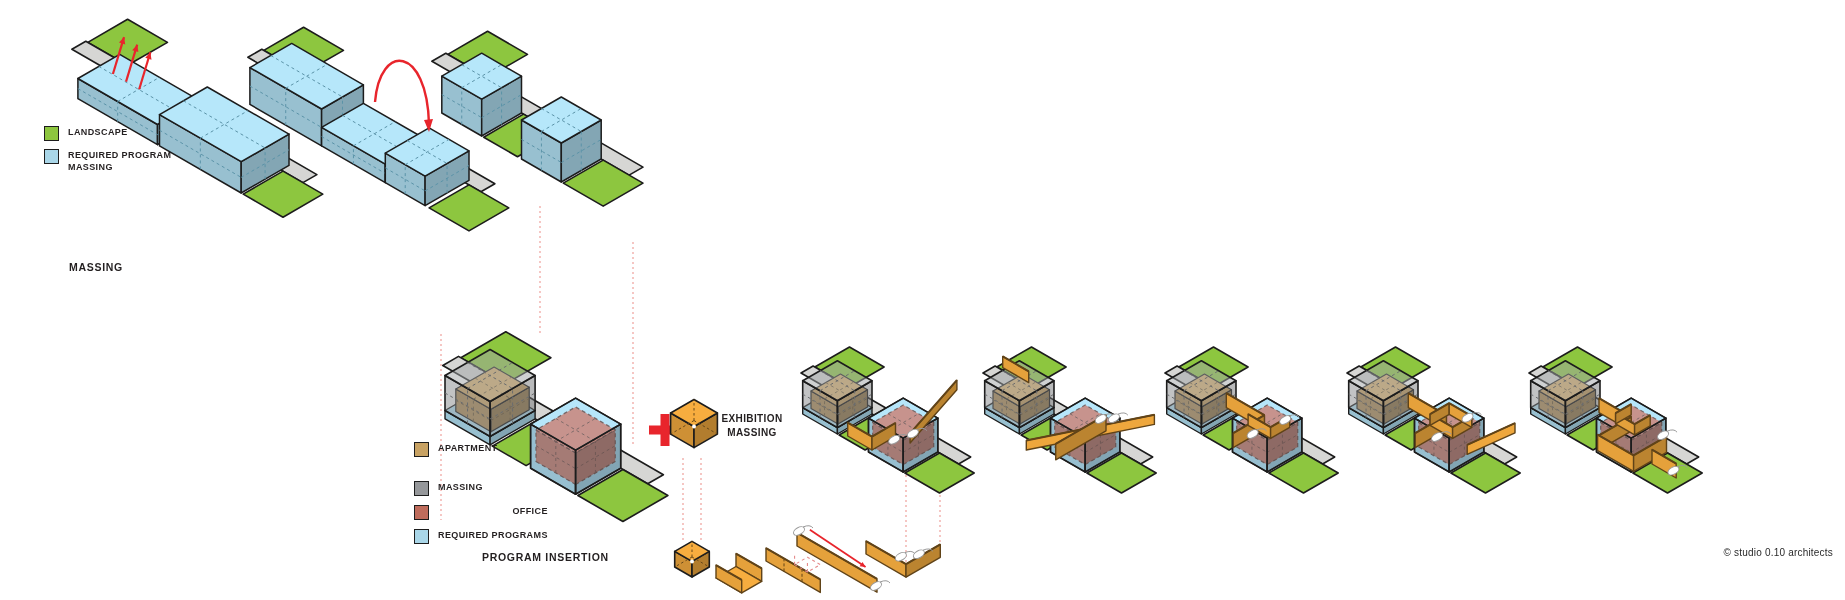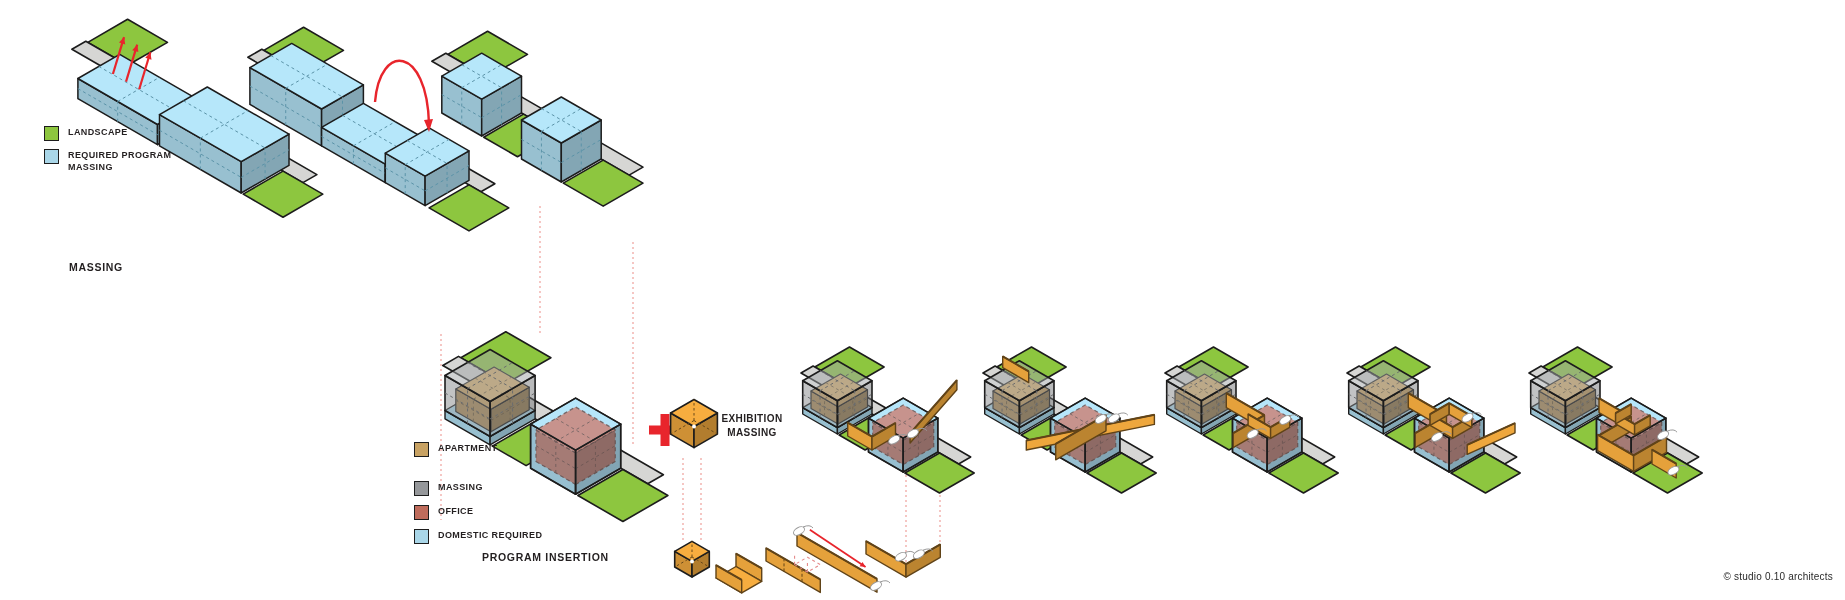--- a/index.html
+++ b/index.html
@@ -6,21 +6,21 @@
   .canvas{position:relative;width:1845px;height:600px;background:#ffffff;overflow:hidden;
           font-family:"Liberation Sans",sans-serif;}
   #scene{position:absolute;left:0;top:0;}
   .legend{position:absolute;}
   .lrow{display:flex;align-items:flex-start;margin-bottom:8px;}
   .swatch{width:13px;height:13px;border:1.5px solid #1c1c1c;margin-right:9px;flex:0 0 auto;}
   .ltext{font-size:9px;font-weight:700;letter-spacing:.4px;color:#231f20;line-height:1.3;padding-top:1px;}
   .section-title{position:absolute;font-size:10.5px;font-weight:700;letter-spacing:.7px;color:#231f20;}
   .exh-label{position:absolute;left:708px;top:412px;width:88px;text-align:center;font-size:10px;
              font-weight:700;letter-spacing:.4px;color:#231f20;line-height:1.4;}
-  .credit{position:absolute;right:12px;top:571px;font-size:10px;color:#2a2a2a;letter-spacing:.2px;}
+  .credit{position:absolute;right:12px;top:547px;font-size:10px;color:#2a2a2a;letter-spacing:.2px;}
 </style>
 </head>
 <body>
 
 <div class="canvas">
 
   <svg id="scene" width="1845" height="600">
       <g>
         <line x1="540" y1="206" x2="540" y2="336" stroke="#f0a8a4" stroke-width="1.3" stroke-dasharray="2 3"></line>
         <line x1="633" y1="242" x2="633" y2="446" stroke="#f0a8a4" stroke-width="1.3" stroke-dasharray="2 3"></line>
@@ -697,27 +697,27 @@
 
   <div class="legend" style="left:414px;top:442px;">
     <div class="lrow" style="margin-bottom:24px;">
       <span class="swatch" style="background: rgb(200, 162, 99);"></span>
       <span class="ltext">APARTMENT</span>
     </div>
     <div class="lrow" style="margin-bottom:9px;">
       <span class="swatch" style="background: rgb(149, 151, 154);"></span>
       <span class="ltext">MASSING</span>
     </div>
-    <div class="lrow" style="margin-bottom:9px;">
+    <div class="lrow" style="margin-bottom:9px;justify-content:space-between;">
       <span class="swatch" style="background: rgb(191, 108, 92);"></span>
       <span class="ltext">OFFICE</span>
     </div>
     <div class="lrow">
       <span class="swatch" style="background: rgb(169, 214, 232);"></span>
-      <span class="ltext">DOMESTIC REQUIRED</span>
+      <span class="ltext">REQUIRED PROGRAMS</span>
     </div>
   </div>
 
   <div class="section-title" style="left:434px;top:551px;padding-left:48px;">PROGRAM INSERTION</div>
 
   <div class="exh-label">
     <span>EXHIBITION</span><br>
     <span>MASSING</span>
   </div>
 

